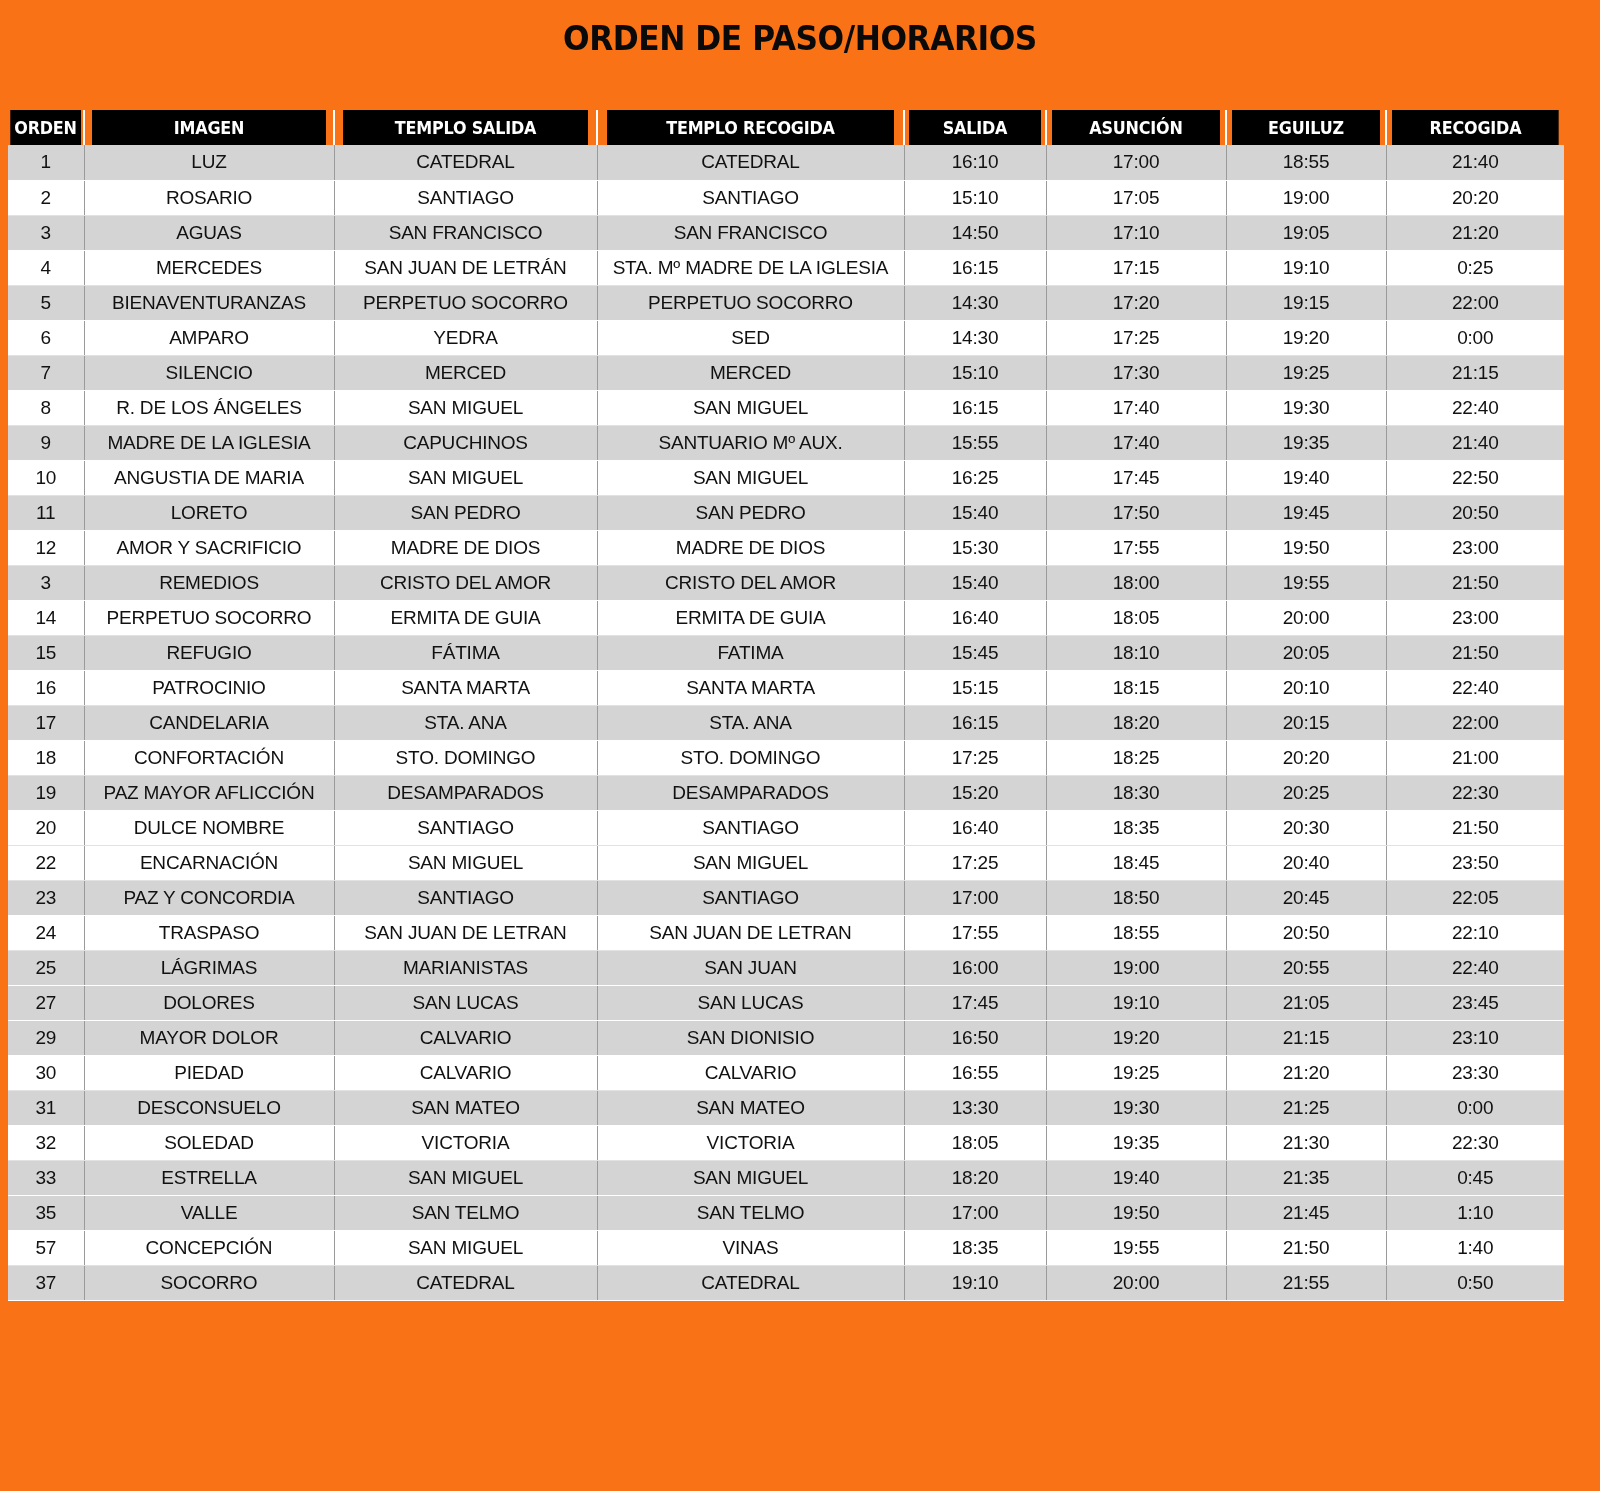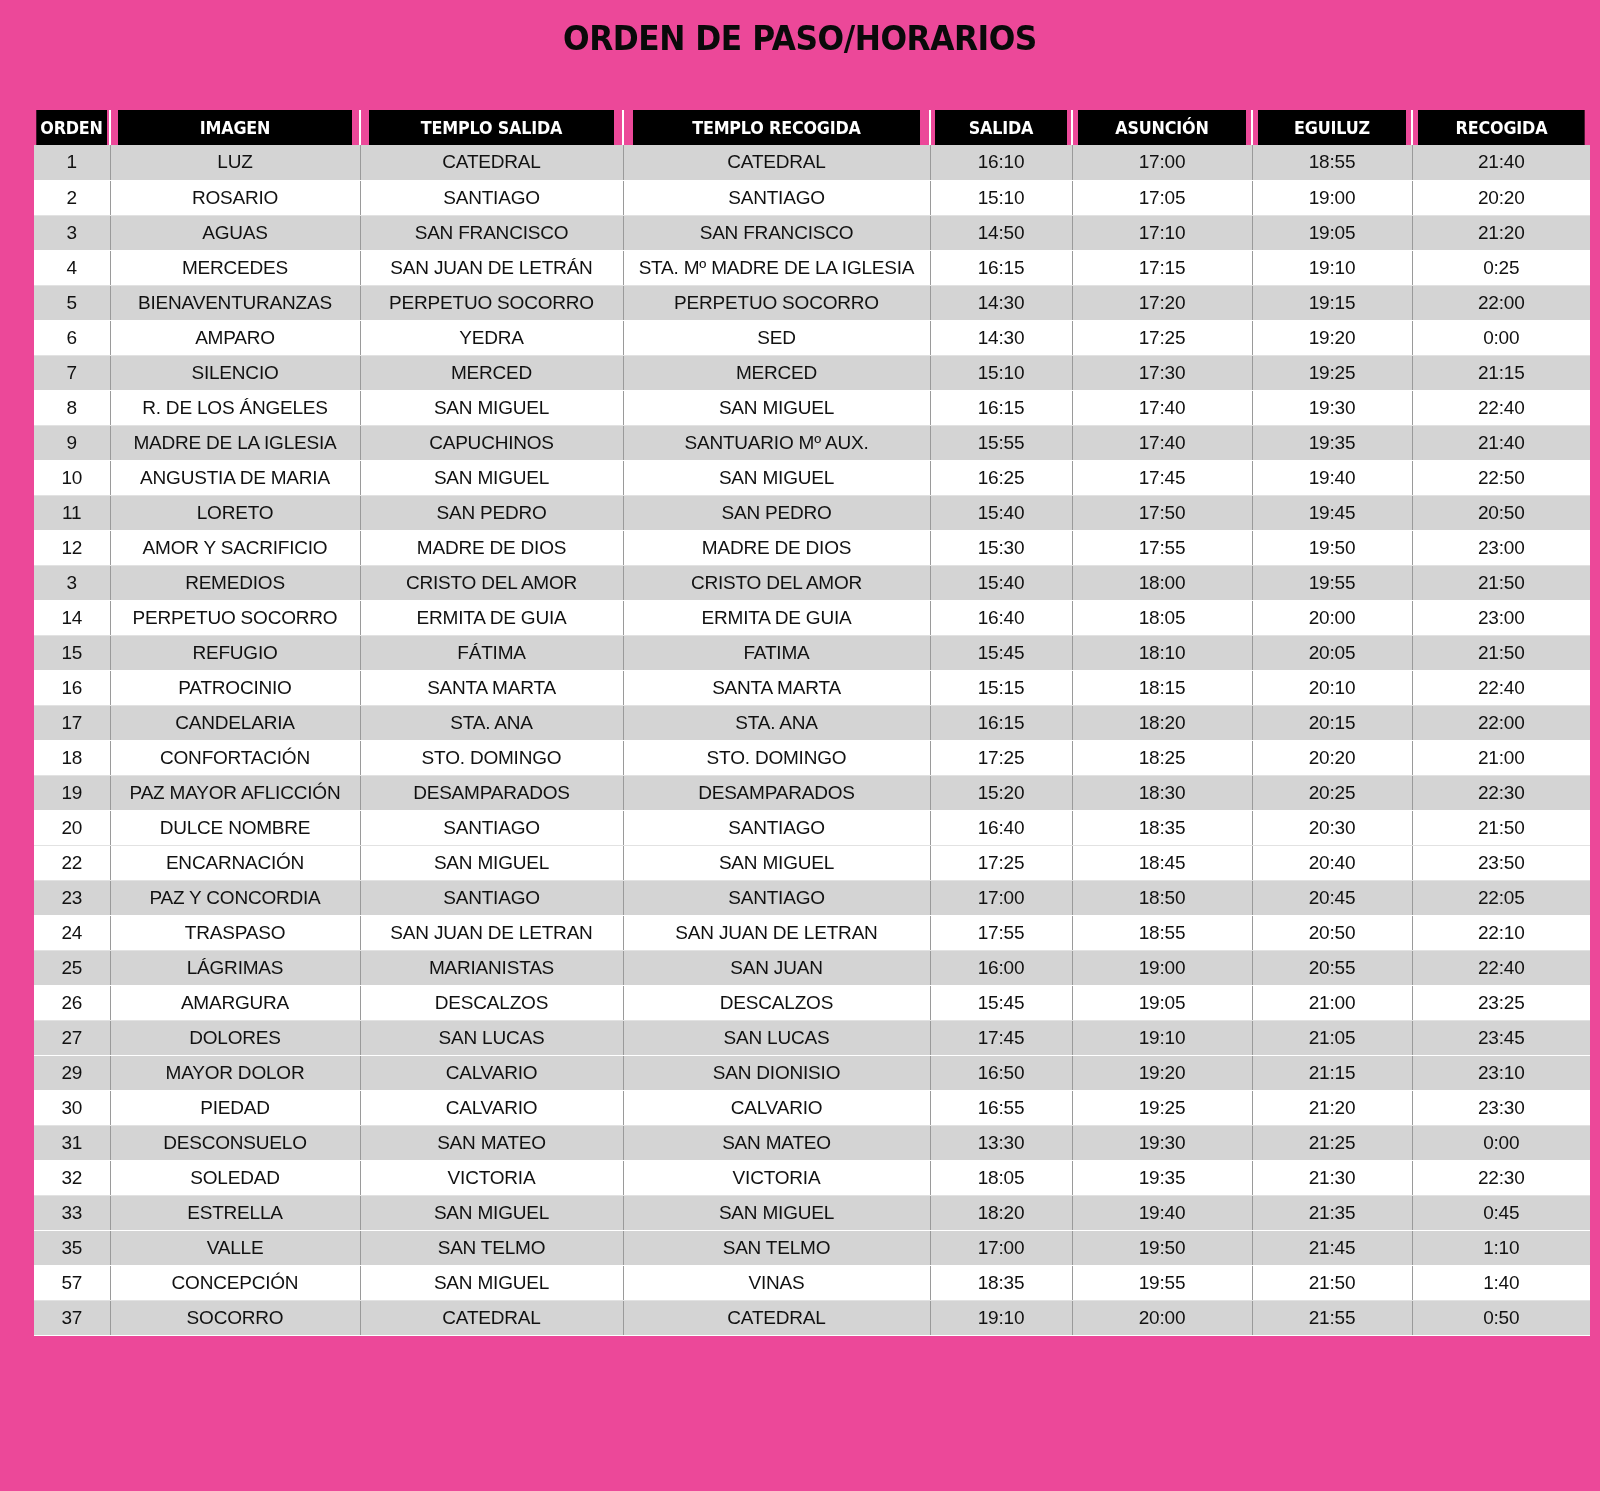--- a/index.html
+++ b/index.html
@@ -6,39 +6,39 @@
   html, body {
     width: 1600px;
     height: 1491px;
     background: #ffffff;
     font-family: "Liberation Sans", sans-serif;
   }
   #page {
     position: relative;
     width: 1600px;
     height: 1491px;
-    background: #ec4899;
+    background: #f97316;
     overflow: hidden;
   }
   #page-title {
     position: absolute;
     top: 18px;
     left: 0;
     width: 1600px;
     text-align: center;
     font-size: 34px;
     font-weight: bold;
     letter-spacing: -0.5px;
     color: #0a0a0a;
     font-family: "DejaVu Sans", sans-serif;
     transform: scaleX(0.92);
   }
   #schedule-table-wrap {
     position: absolute;
-    left: 34px;
+    left: 8px;
     top: 110px;
     width: 1556px;
   }
   table {
     border-collapse: collapse;
     table-layout: fixed;
     width: 1556px;
   }
   thead th {
     background: #000000;
@@ -345,30 +345,20 @@
           <tr class="odd">
             <td>25</td>
             <td>LÁGRIMAS</td>
             <td>MARIANISTAS</td>
             <td>SAN JUAN</td>
             <td>16:00</td>
             <td>19:00</td>
             <td>20:55</td>
             <td>22:40</td>
           </tr>
-          <tr class="even">
-            <td>26</td>
-            <td>AMARGURA</td>
-            <td>DESCALZOS</td>
-            <td>DESCALZOS</td>
-            <td>15:45</td>
-            <td>19:05</td>
-            <td>21:00</td>
-            <td>23:25</td>
-          </tr>
           <tr class="odd">
             <td>27</td>
             <td>DOLORES</td>
             <td>SAN LUCAS</td>
             <td>SAN LUCAS</td>
             <td>17:45</td>
             <td>19:10</td>
             <td>21:05</td>
             <td>23:45</td>
           </tr>

